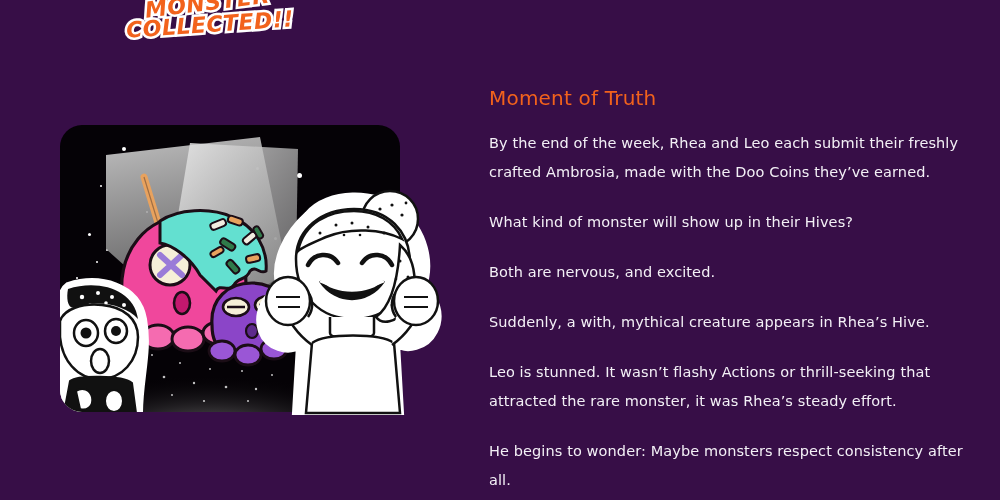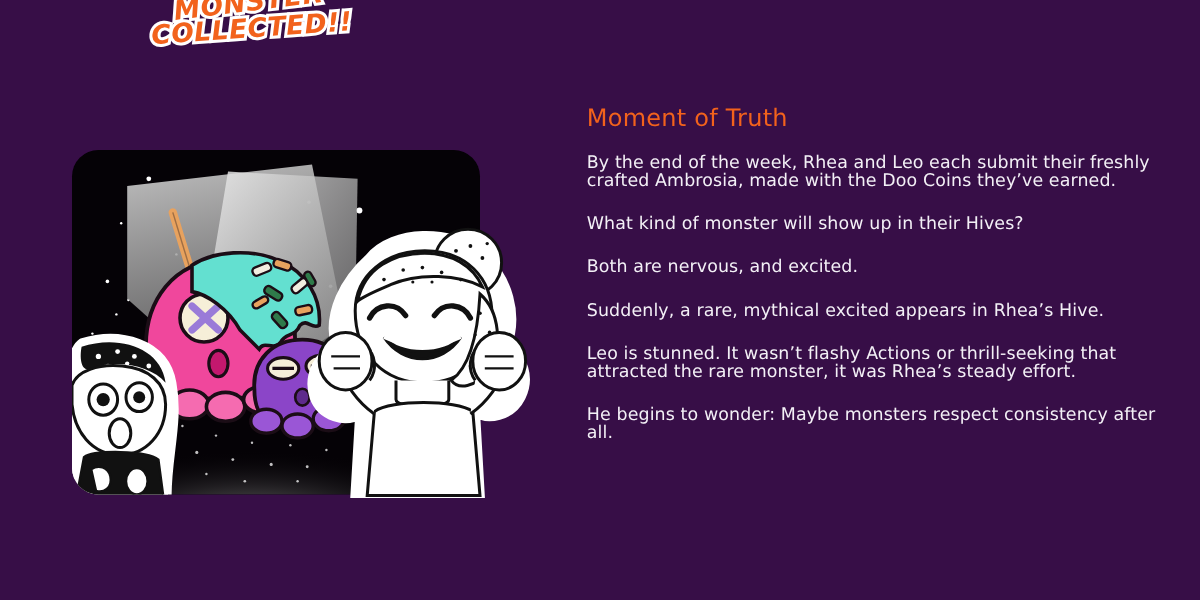--- a/index.html
+++ b/index.html
@@ -49,21 +49,21 @@
   .title{
     position:absolute;top:70px;left:0;
     font-family:"DejaVu Sans", sans-serif;
     font-size:20px;font-weight:400;color:#F2621C;
     letter-spacing:0.2px;
     white-space:nowrap;
   }
   .body{position:absolute;top:113px;left:0;width:476px;}
   .para{
     font-family:"DejaVu Sans", sans-serif;
-    font-size:14.5px;line-height:15px;color:#F3F0F6;
+    font-size:14.5px;line-height:29px;color:#F3F0F6;
     margin:0 0 21px 0;letter-spacing:0.1px;
   }
   .para:last-child{margin-bottom:16px;}
 </style>
 </head>
 <body>
 
 <div class="page">
 
   <div class="illus-wrap">
@@ -294,19 +294,19 @@
     </div>
 
   </div>
 
   <div class="textcol">
     <div class="title">Moment of Truth</div>
     <div class="body">
       <p class="para">By the end of the week, Rhea and Leo each submit their freshly crafted Ambrosia, made with the Doo Coins they’ve earned.</p>
       <p class="para">What kind of monster will show up in their Hives?</p>
       <p class="para">Both are nervous, and excited.</p>
-      <p class="para">Suddenly, a rare, mythical excited appears in Rhea’s Hive.</p>
+      <p class="para">Suddenly, a with, mythical creature appears in Rhea’s Hive.</p>
       <p class="para">Leo is stunned. It wasn’t flashy Actions or thrill-seeking that attracted the rare monster, it was Rhea’s steady effort.</p>
       <p class="para">He begins to wonder: Maybe monsters respect consistency after all.</p>
     </div>
   </div>
 
 </div>
 
 </body></html>

